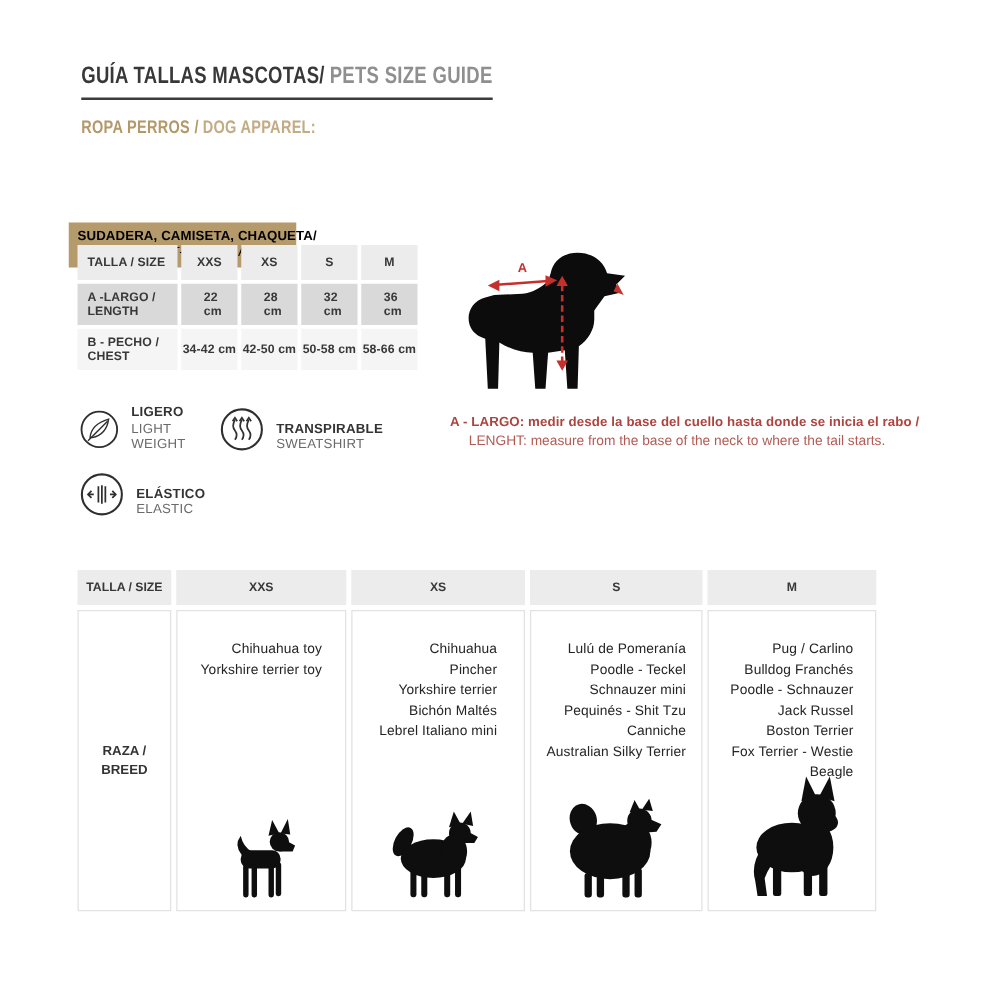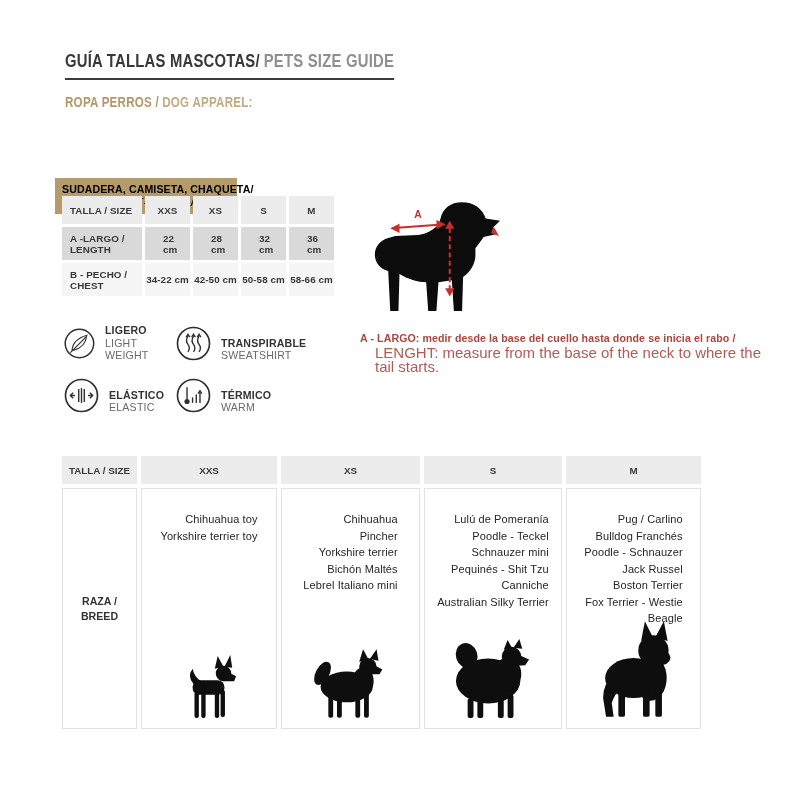--- a/index.html
+++ b/index.html
@@ -39,21 +39,21 @@
   .features{position:absolute;left:63px;top:320px;display:grid;
             grid-template-columns:112px 170px;row-gap:15px;}
   .feature{display:flex;gap:9px;align-items:flex-end;}
   .feature .txt{padding-top:4px;line-height:12.5px;}
   .feature .t1{font-size:10.6px;font-weight:bold;color:#333;letter-spacing:.2px;}
   .feature .t2{font-size:10.6px;font-weight:normal;color:#6a6a6a;letter-spacing:.2px;}
 
   
   .notes{position:absolute;left:360px;top:331px;width:420px;color:#ad443f;}
   .note .b{font-size:10.6px;font-weight:bold;line-height:14.5px;letter-spacing:.1px;}
-  .note .l{font-size:15px;font-weight:normal;line-height:14.5px;padding-left:15px;color:#b25b54;}
+  .note .l{font-size:11px;font-weight:normal;line-height:14.5px;padding-left:15px;color:#b25b54;}
 
   
   .breed-table{position:absolute;left:62px;top:456px;display:grid;
                grid-template-columns:75px 136px 139px 138px 135px;gap:4px;}
   .breed-table .hcell{background:#ececec;height:28px;display:flex;align-items:center;justify-content:center;
                       font-size:9.8px;font-weight:bold;color:#383838;}
   .breed-table .bcell{background:#fff;border:1px solid #e2e2e2;height:239px;position:relative;
                       display:flex;flex-direction:column;align-items:center;}
   .raza-cell{justify-content:center;}
   .raza-cell .rl{font-size:10.6px;font-weight:bold;text-align:center;line-height:15px;color:#333;}
@@ -90,21 +90,21 @@
     <div class="cell hrow">S</div>
     <div class="cell hrow">M</div>
 
     <div class="cell arow rowlabel">A -LARGO / LENGTH</div>
     <div class="cell arow">22 cm</div>
     <div class="cell arow">28 cm</div>
     <div class="cell arow">32 cm</div>
     <div class="cell arow">36 cm</div>
 
     <div class="cell brow rowlabel">B - PECHO / CHEST</div>
-    <div class="cell brow">34-22 cm</div>
+    <div class="cell brow">34-42 cm</div>
     <div class="cell brow">42-50 cm</div>
     <div class="cell brow">50-58 cm</div>
     <div class="cell brow">58-66 cm</div>
   </div>
 
   <div class="diagram">
     <svg viewBox="0 0 150 115" width="155" height="118">
       <path fill="#0c0c0c" d="M25,41 C17,43 12,50 12,57 C12,65 17,71 25,73 L27,112 L35,112 L36,76
            C44,81 54,84 62,84 L64,112 L72,112 L74,84 L87,82 L89,112 L97,112 L98,79
            C105,74 110,66 110,58 L110,51 C113,47 116,43 118,40 L131,37 L127,31 L134,24
@@ -168,37 +168,20 @@
           <path d="M27,20 h5"></path>
             <path d="M29,17 l3,3 -3,3"></path>
         </g>
       </svg>
       <div class="txt">
         <div class="t1">ELÁSTICO</div>
         <div class="t2">ELASTIC</div>
       </div>
     </div>
 
-    <div class="feature">
-      <svg viewBox="0 0 40 40" width="37" height="37">
-        <circle cx="20" cy="20" r="17.3" fill="none" stroke="#2f2f2f" stroke-width="1.8"></circle>
-        <g stroke="#2f2f2f" stroke-width="1.5" fill="none">
-          <path d="M13,11 v13"></path>
-          <circle cx="13" cy="26.5" r="2.8" fill="#2f2f2f" stroke="none"></circle>
-          <path d="M19,28 v-6"></path>
-            <path d="M23,28 v-9"></path>
-            <path d="M27,28 v-12"></path>
-          <path d="M25,18 l2,-3 2,3"></path>
-        </g>
-      </svg>
-      <div class="txt">
-        <div class="t1">TÉRMICO</div>
-        <div class="t2">WARM</div>
-      </div>
-    </div>
 
   </div>
 
   <div class="notes">
     <div class="note">
       <div class="b">A - LARGO: medir desde la base del cuello hasta donde se inicia el rabo /</div>
       <div class="l">LENGHT: measure from the base of the neck to where the tail starts.</div>
     </div>
   </div>
 

